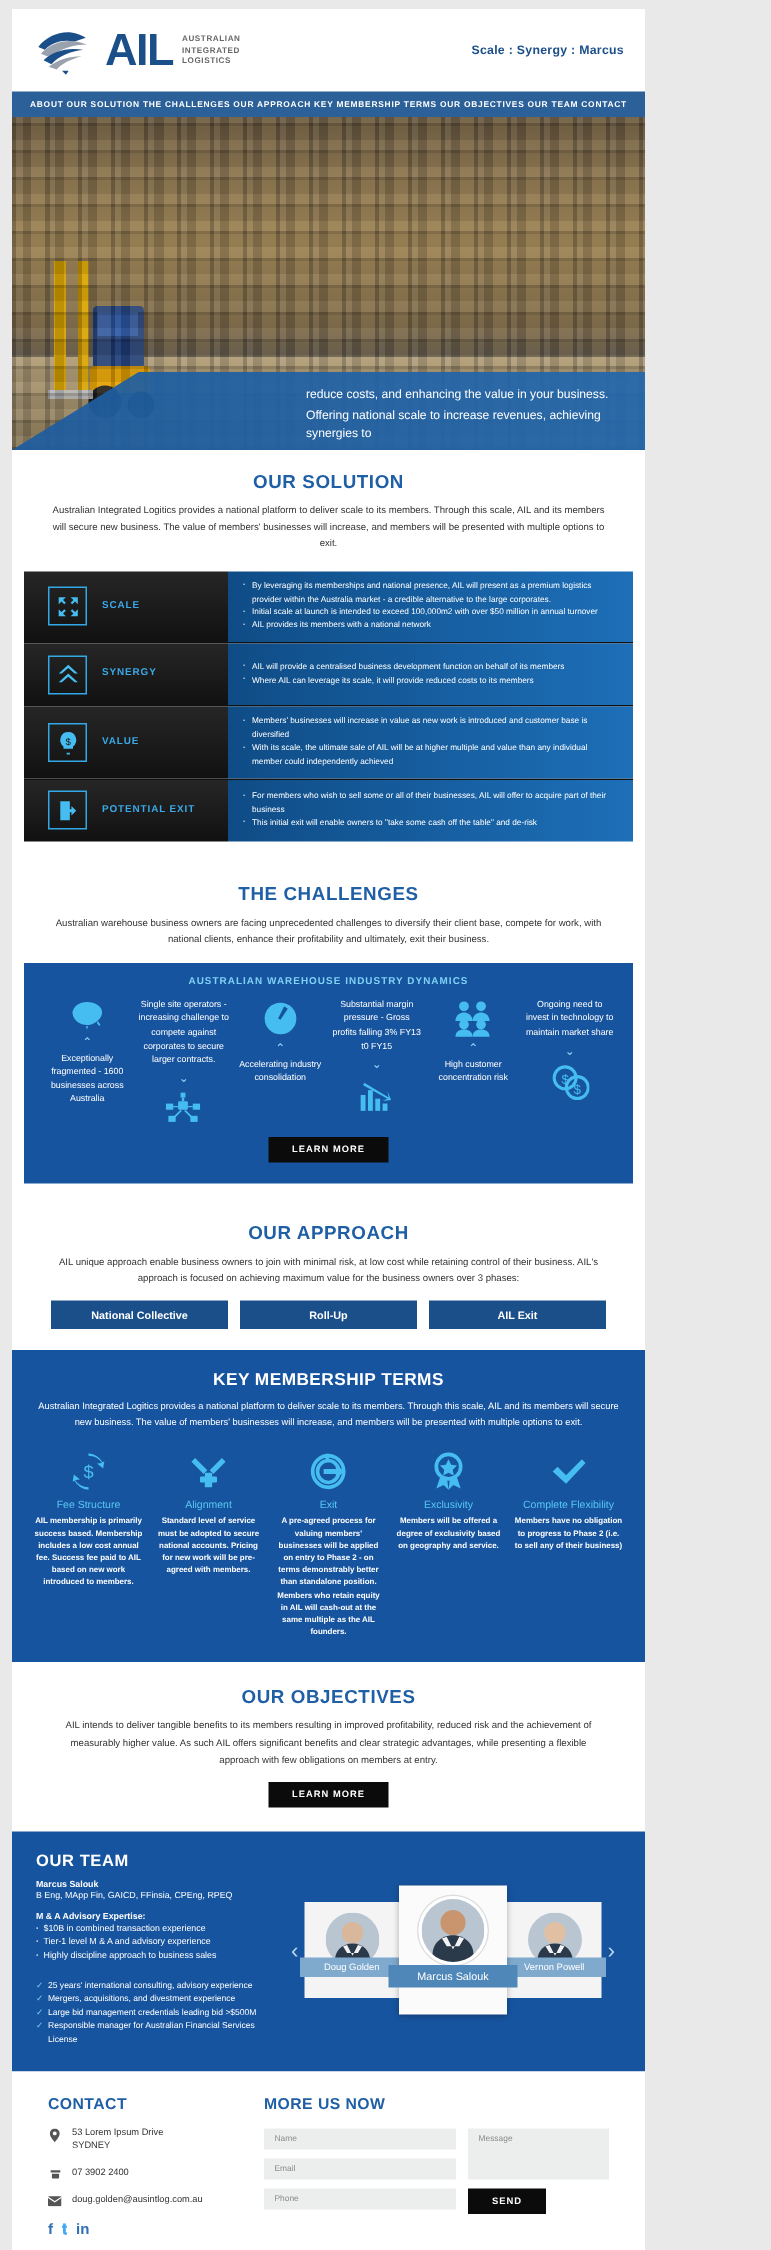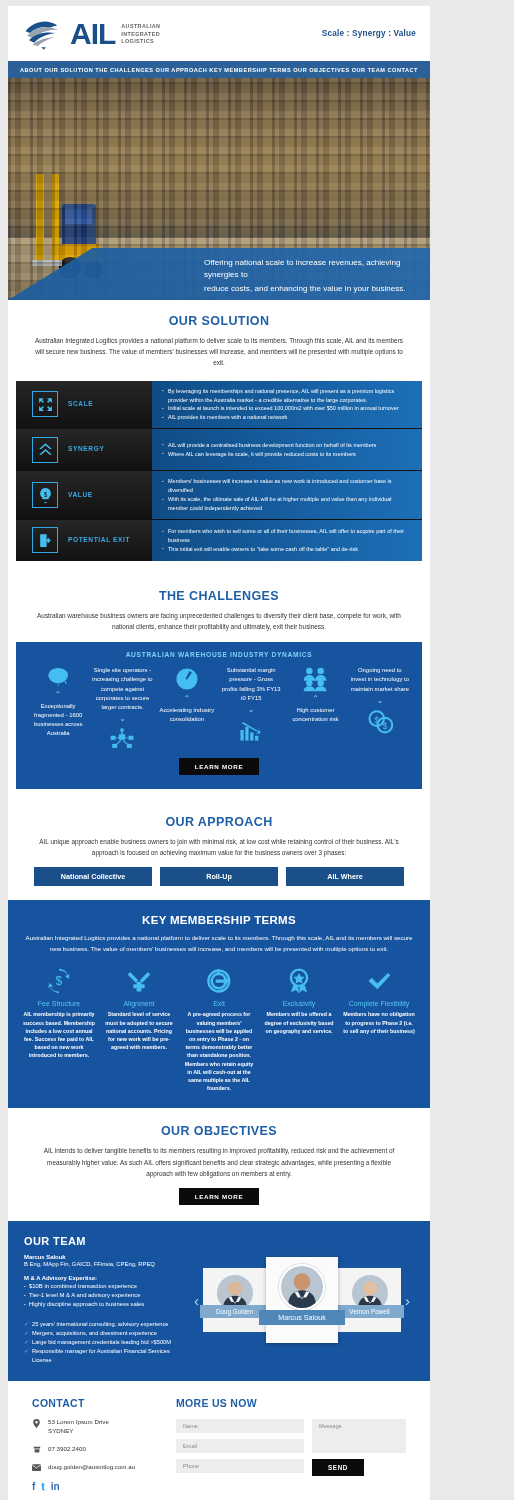--- a/index.html
+++ b/index.html
@@ -146,21 +146,21 @@
         <path d="M24 60 C36 50 54 44 74 44 C58 48 42 56 36 64 Z" fill="#9aa3ad"></path>
         <path d="M44 66 L50 72 L54 66 Z" fill="#1b4f8a"></path>
       </svg>
       <span class="logo-ail">AIL</span>
       <span class="logo-sub">
         <div>AUSTRALIAN</div>
         <div>INTEGRATED</div>
         <div>LOGISTICS</div>
       </span>
     </div>
-    <div class="tagline">Scale : Synergy : Value</div>
+    <div class="tagline">Scale : Synergy : Marcus</div>
   </div>
 
   <div class="nav" id="nav">
         <a href="#">ABOUT</a>
         <a href="#">OUR SOLUTION</a>
         <a href="#">THE CHALLENGES</a>
         <a href="#">OUR APPROACH</a>
         <a href="#">KEY MEMBERSHIP TERMS</a>
         <a href="#">OUR OBJECTIVES</a>
         <a href="#">OUR TEAM</a>
@@ -175,22 +175,22 @@
       <rect x="30" y="30" width="34" height="42" rx="3" fill="#1f3e7a"></rect>
       <rect x="33" y="34" width="27" height="16" fill="#2e5aa8"></rect>
       <rect x="28" y="70" width="40" height="18" rx="3" fill="#e8a400"></rect>
       <circle cx="38" cy="94" r="11" fill="#1d1d1d"></circle>
       <circle cx="62" cy="96" r="9" fill="#1d1d1d"></circle>
       <rect x="0" y="86" width="30" height="6" fill="#b8b8b8"></rect>
     </svg>
     <div class="hero-band">
       <div class="hero-band-bg"></div>
       <div class="hero-text">
+        <div class="hero-p">reduce costs, and enhancing the value in your business.</div>
         <div class="hero-p">Offering national scale to increase revenues, achieving synergies to</div>
-        <div class="hero-p">reduce costs, and enhancing the value in your business.</div>
       </div>
     </div>
   </div>
 
   <div class="sec">
     <div class="sec-title">OUR SOLUTION</div>
     <div class="sec-p">Australian Integrated Logitics provides a national platform to deliver scale to its members. Through this scale, AIL and its members will secure new business. The value of members' businesses will increase, and members will be presented with multiple options to exit.</div>
   </div>
   <div class="pillars" id="pillars">
   <div class="pillar">
@@ -353,21 +353,21 @@
       </div>
     </div>
   </div>
 
   <div class="sec" style="padding-bottom:14px">
     <div class="sec-title">OUR APPROACH</div>
     <div class="sec-p">AIL unique approach enable business owners to join with minimal risk, at low cost while retaining control of their business. AIL's approach is focused on achieving maximum value for the business owners over 3 phases:</div>
     <div class="phases" id="phases">
           <button class="phase">National Collective</button>
           <button class="phase">Roll-Up</button>
-          <button class="phase">AIL Where</button>
+          <button class="phase">AIL Exit</button>
         </div>
   </div>
 
   <div class="kmt">
     <div class="kmt-title">KEY MEMBERSHIP TERMS</div>
     <div class="kmt-p">Australian Integrated Logitics provides a national platform to deliver scale to its members. Through this scale, AIL and its members will secure new business. The value of members' businesses will increase, and members will be presented with multiple options to exit.</div>
     <div class="kmt-grid" id="kmt-grid">
   <div class="kmt-col">
     <div class="kmt-ico">
               <svg width="26" height="26" viewBox="0 0 32 32" fill="#46bdf0">

